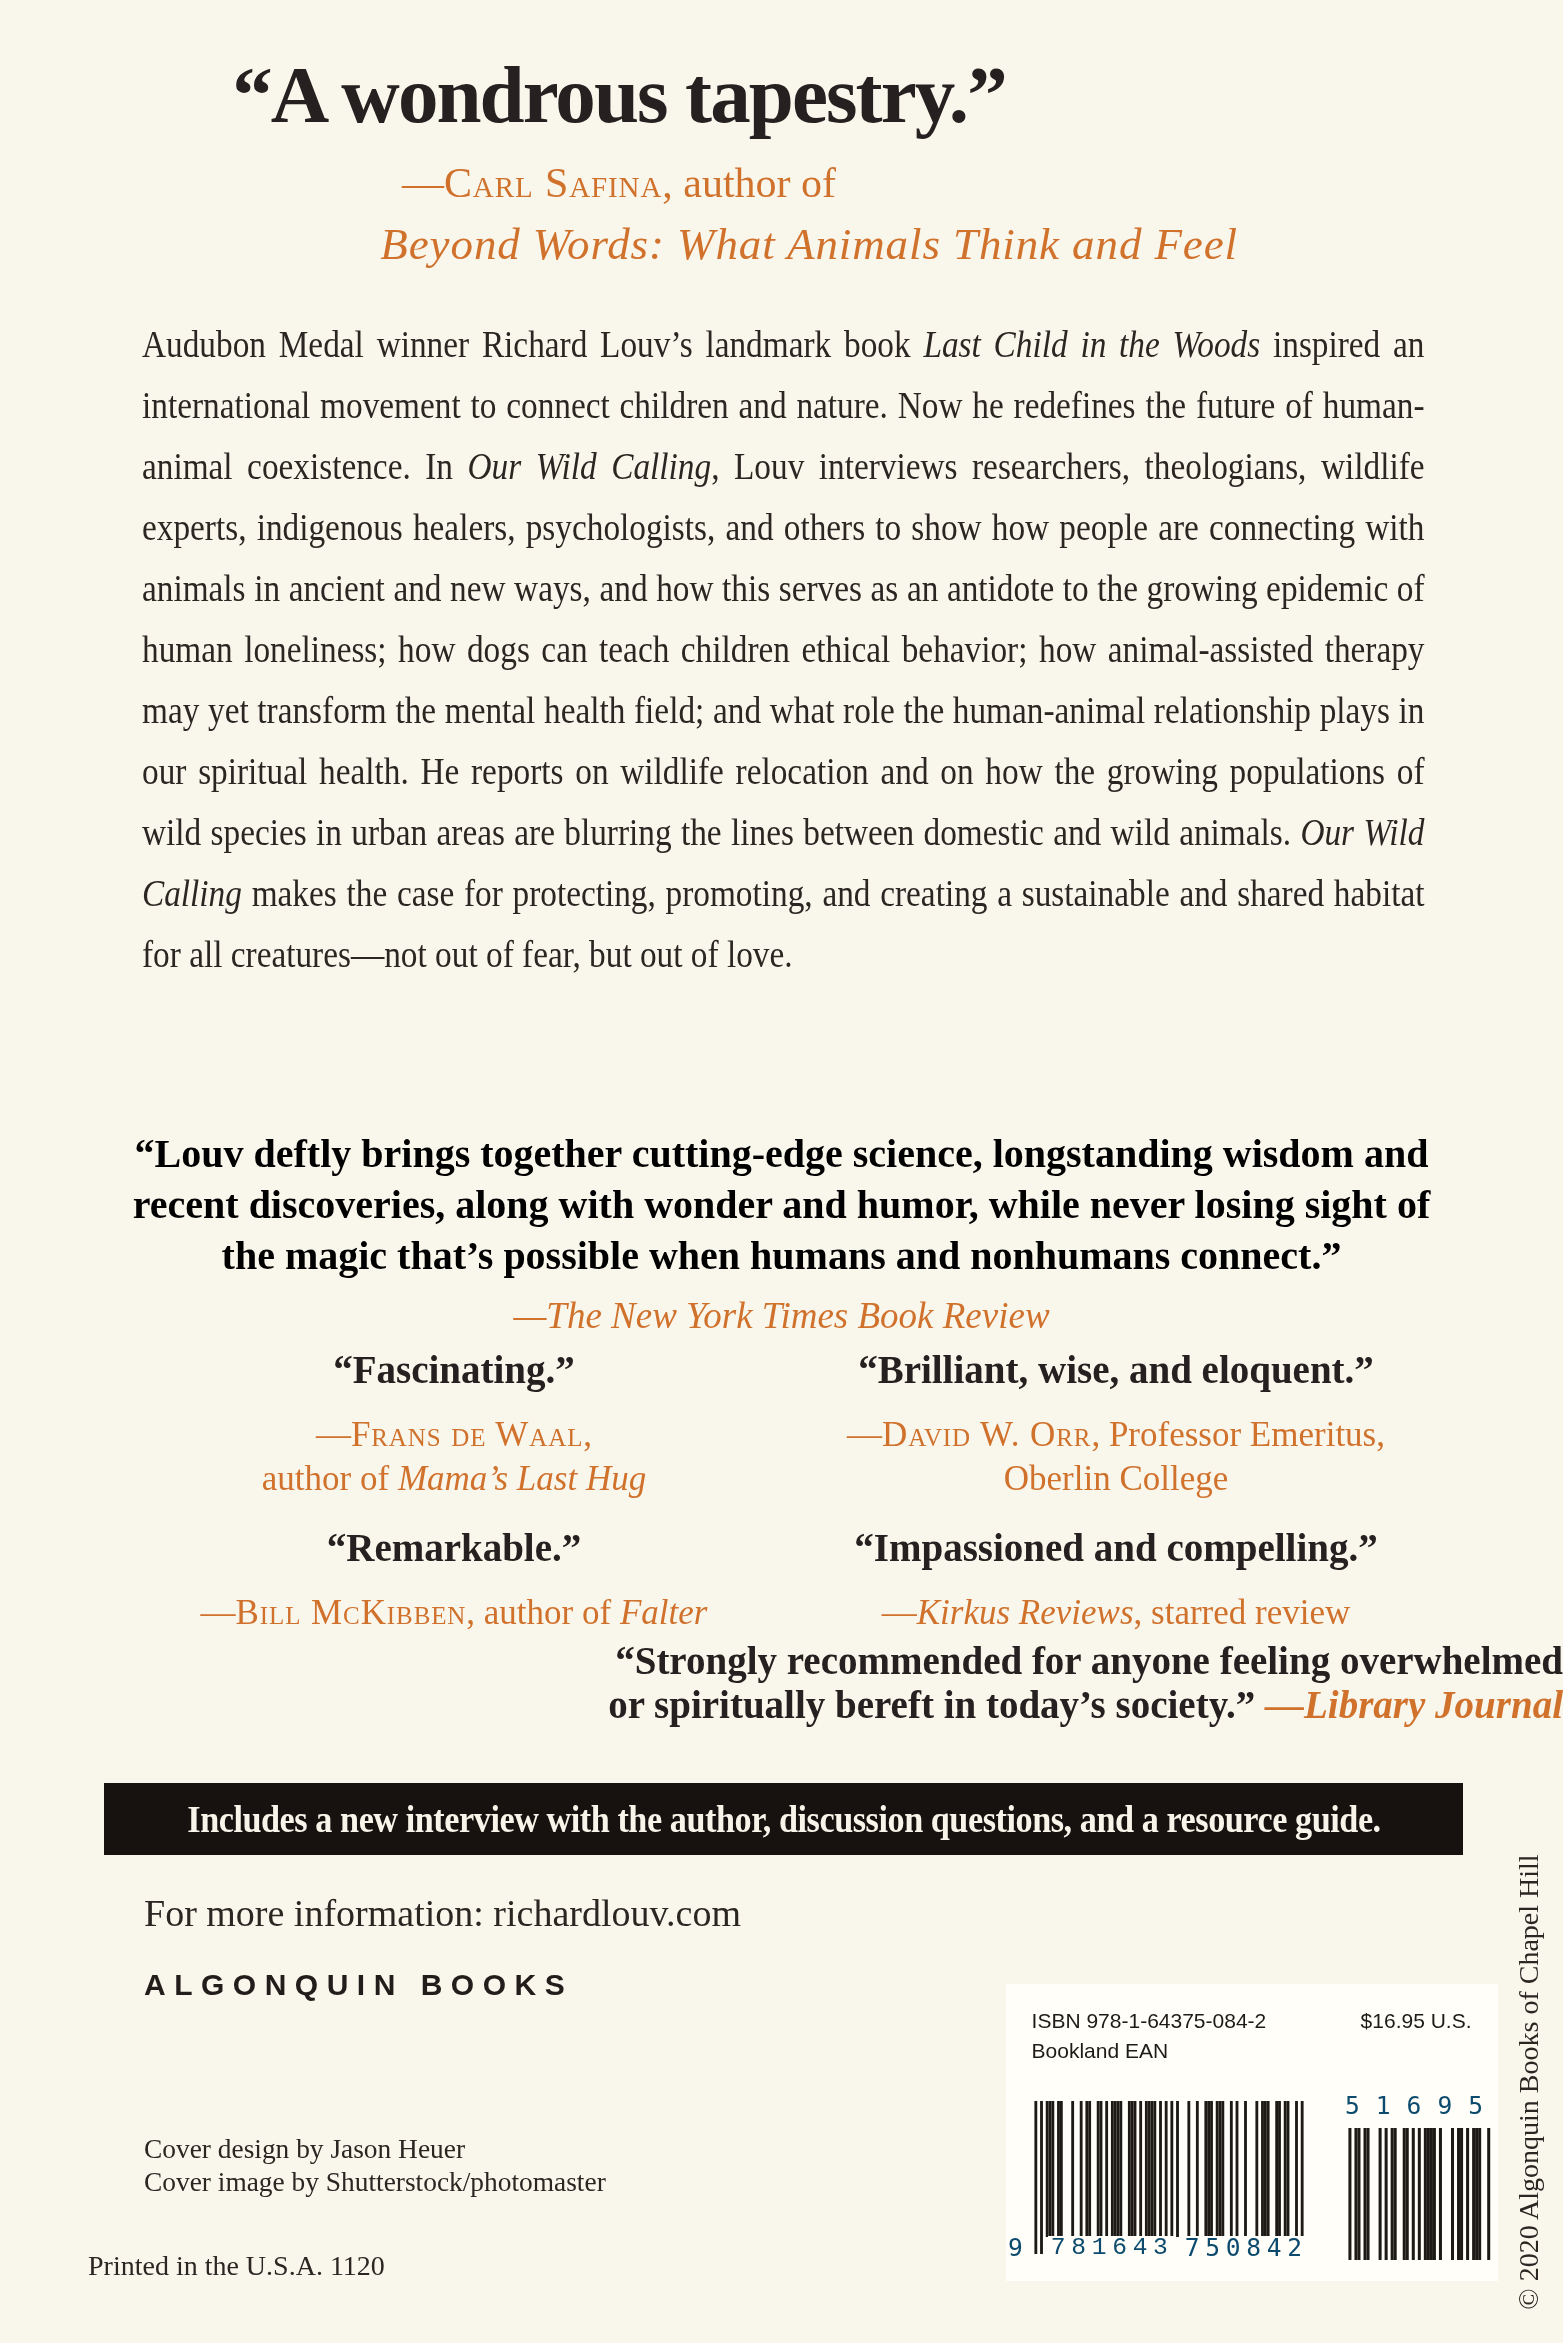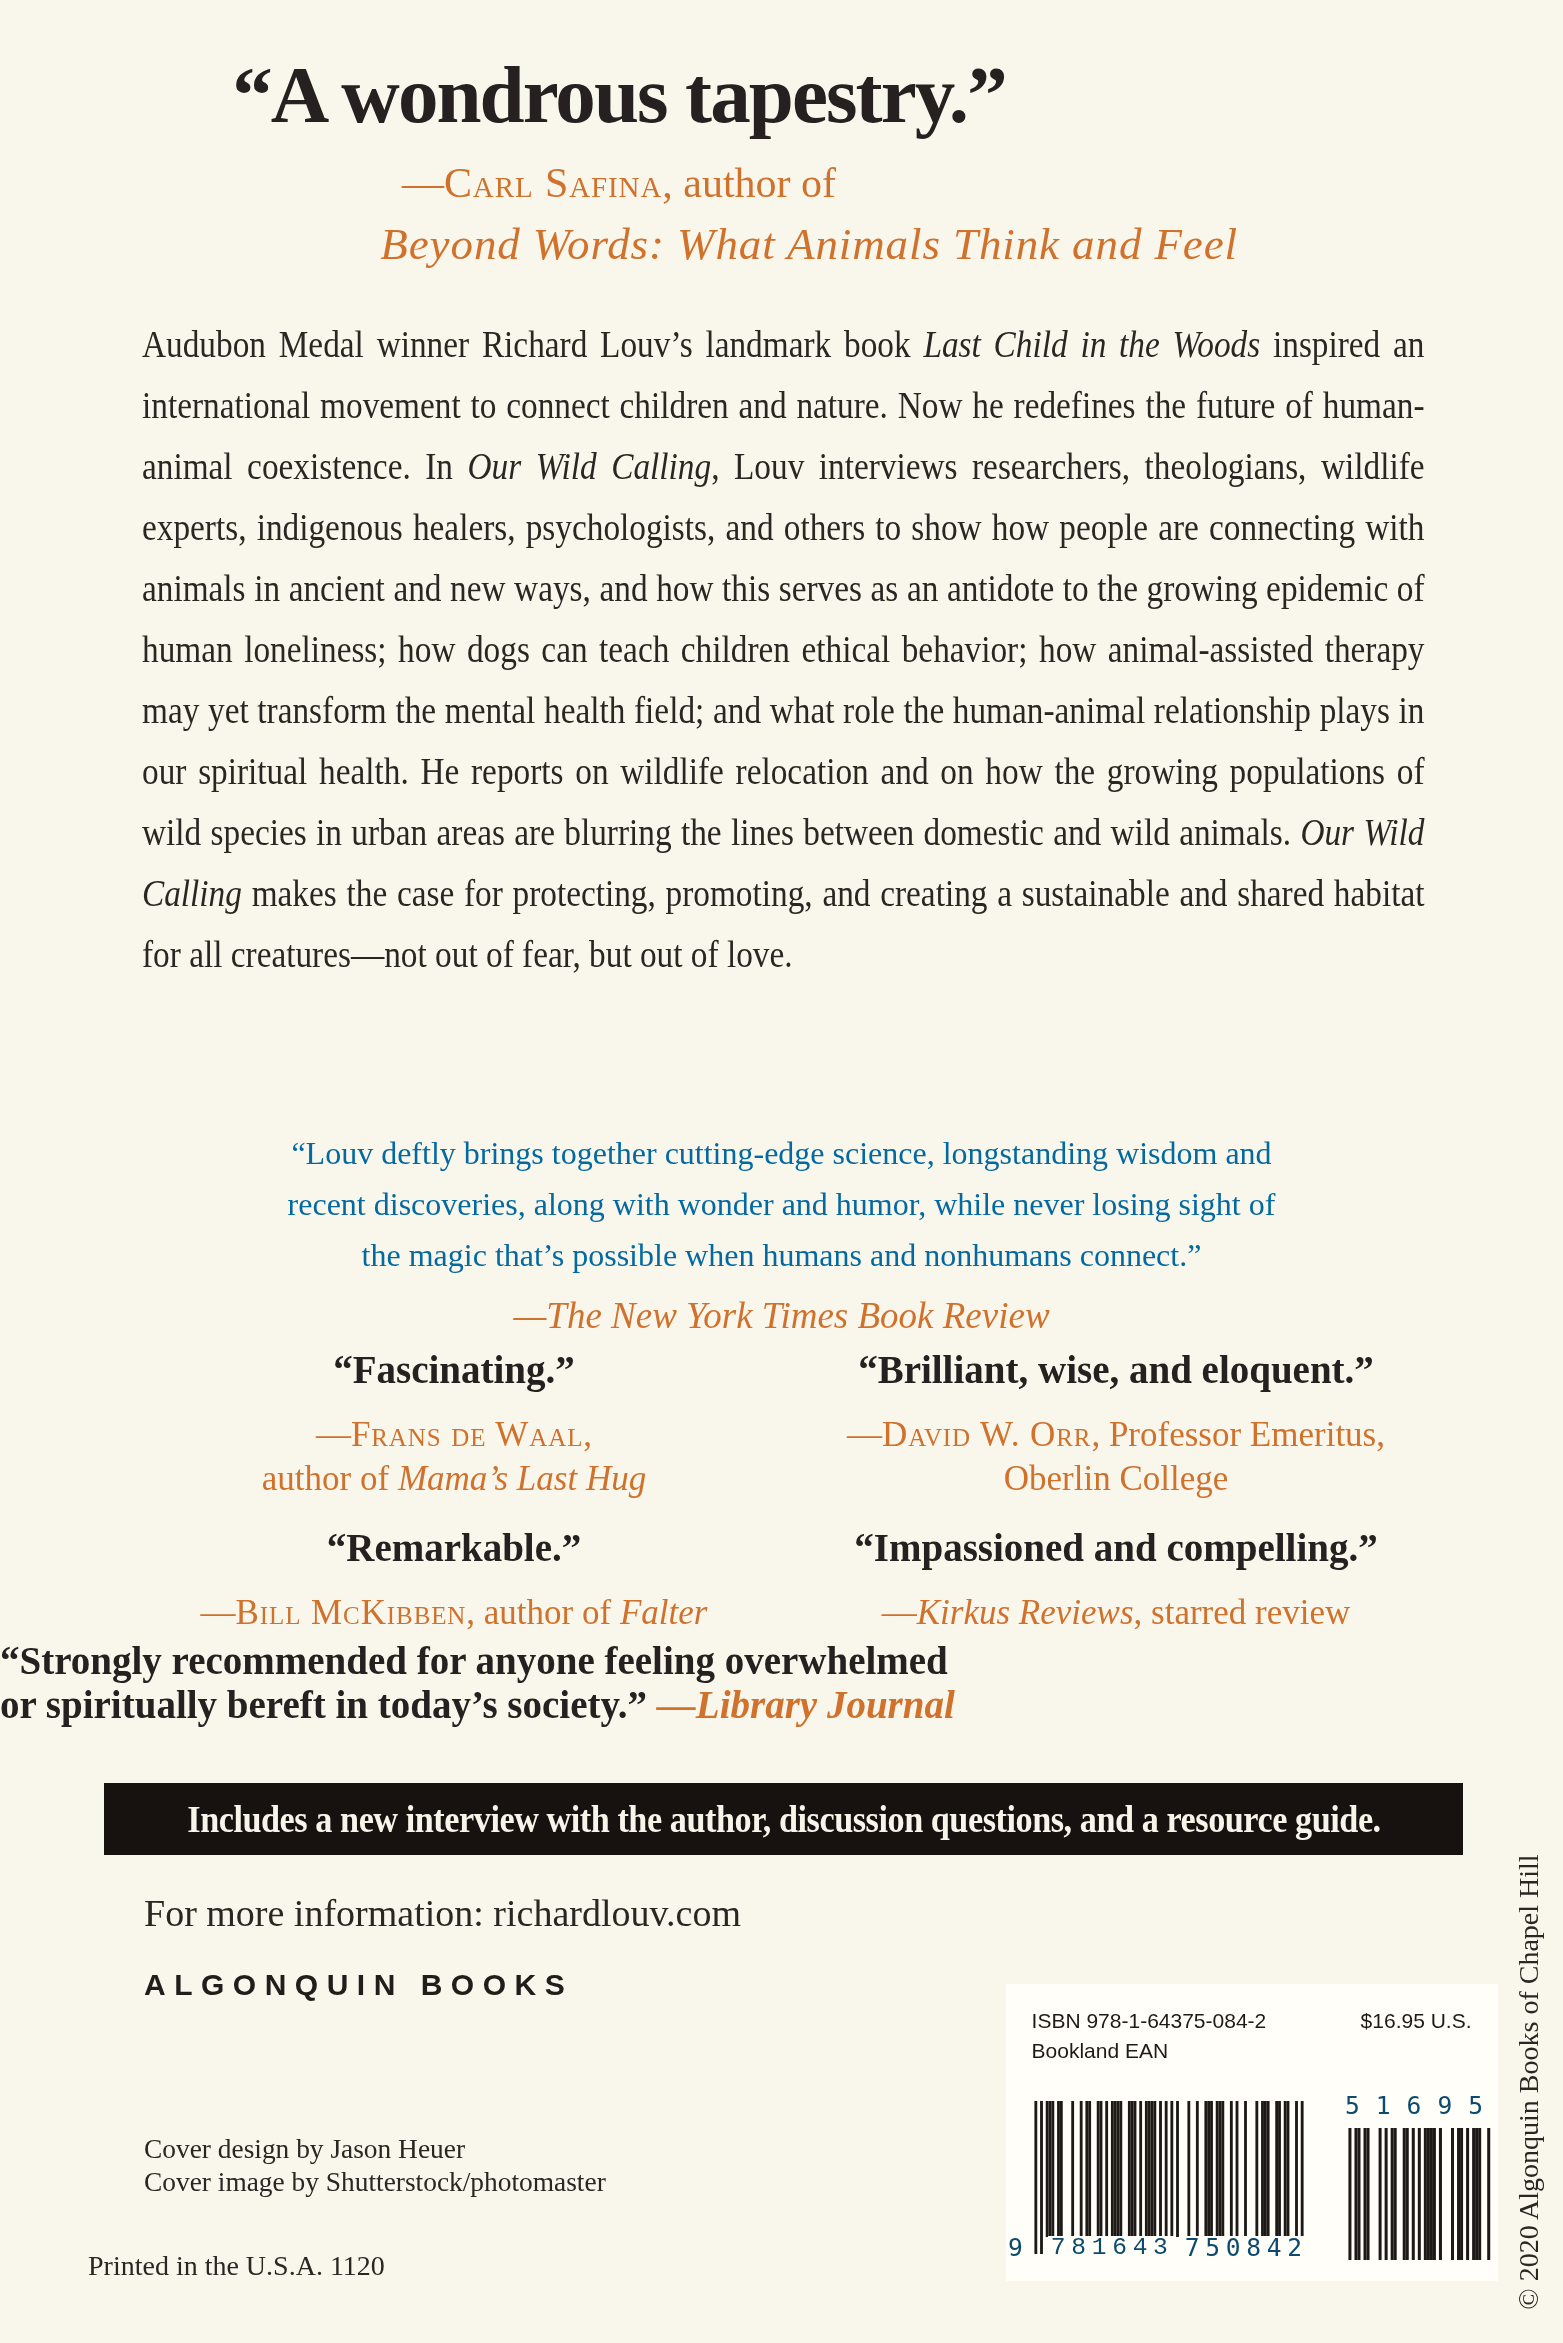--- a/index.html
+++ b/index.html
@@ -30,34 +30,34 @@
 
   
   .synopsis{
     position:absolute;left:142px;top:314px;width:1425px;
     transform:scaleX(0.9);transform-origin:left top;
     font-size:37px;line-height:61px;text-align:justify;color:#2b2622;
   }
 
   
   .nyt{position:absolute;left:0;top:1128px;width:1563px;text-align:center;}
-  .nyt-lines div{font-size:32px;font-weight:400;line-height:51px;color:#0369a1;}
+  .nyt-lines div{font-size:40px;font-weight:700;line-height:51px;color:#000000;}
   .nyt-attr{margin-top:13.2px;font-size:37px;color:var(--accent);font-style:italic;}
 
   
   .qcell{position:absolute;text-align:center;}
   .qcell .q{font-size:39px;font-weight:700;line-height:44px;color:#262120;}
   .qcell .attr-line{font-size:35px;line-height:44px;color:var(--accent);margin-top:21px;}
   .q-fascinating{left:132px;top:1348px;width:644px;}
   .q-brilliant{left:785px;top:1348px;width:662px;}
   .q-remarkable{left:132px;top:1526px;width:644px;}
   .q-impassioned{left:785px;top:1526px;width:662px;}
 
   
-  .lj{position:absolute;left:0;top:1639px;width:1563px;text-align:left;}
+  .lj{position:absolute;left:0;top:1639px;width:1563px;text-align:right;}
   .lj-lines div{font-size:39px;font-weight:700;line-height:44px;color:#262120;}
 
   
   .banner{
     position:absolute;left:104px;top:1783px;width:1359px;height:72px;
     background:var(--banner);display:flex;align-items:center;justify-content:center;
   }
   .banner-text{
     width:1510px;flex:0 0 auto;transform:scaleX(0.9);transform-origin:center center;
     text-align:center;font-size:38px;font-weight:700;letter-spacing:-0.5px;color:#f7f4ea;

